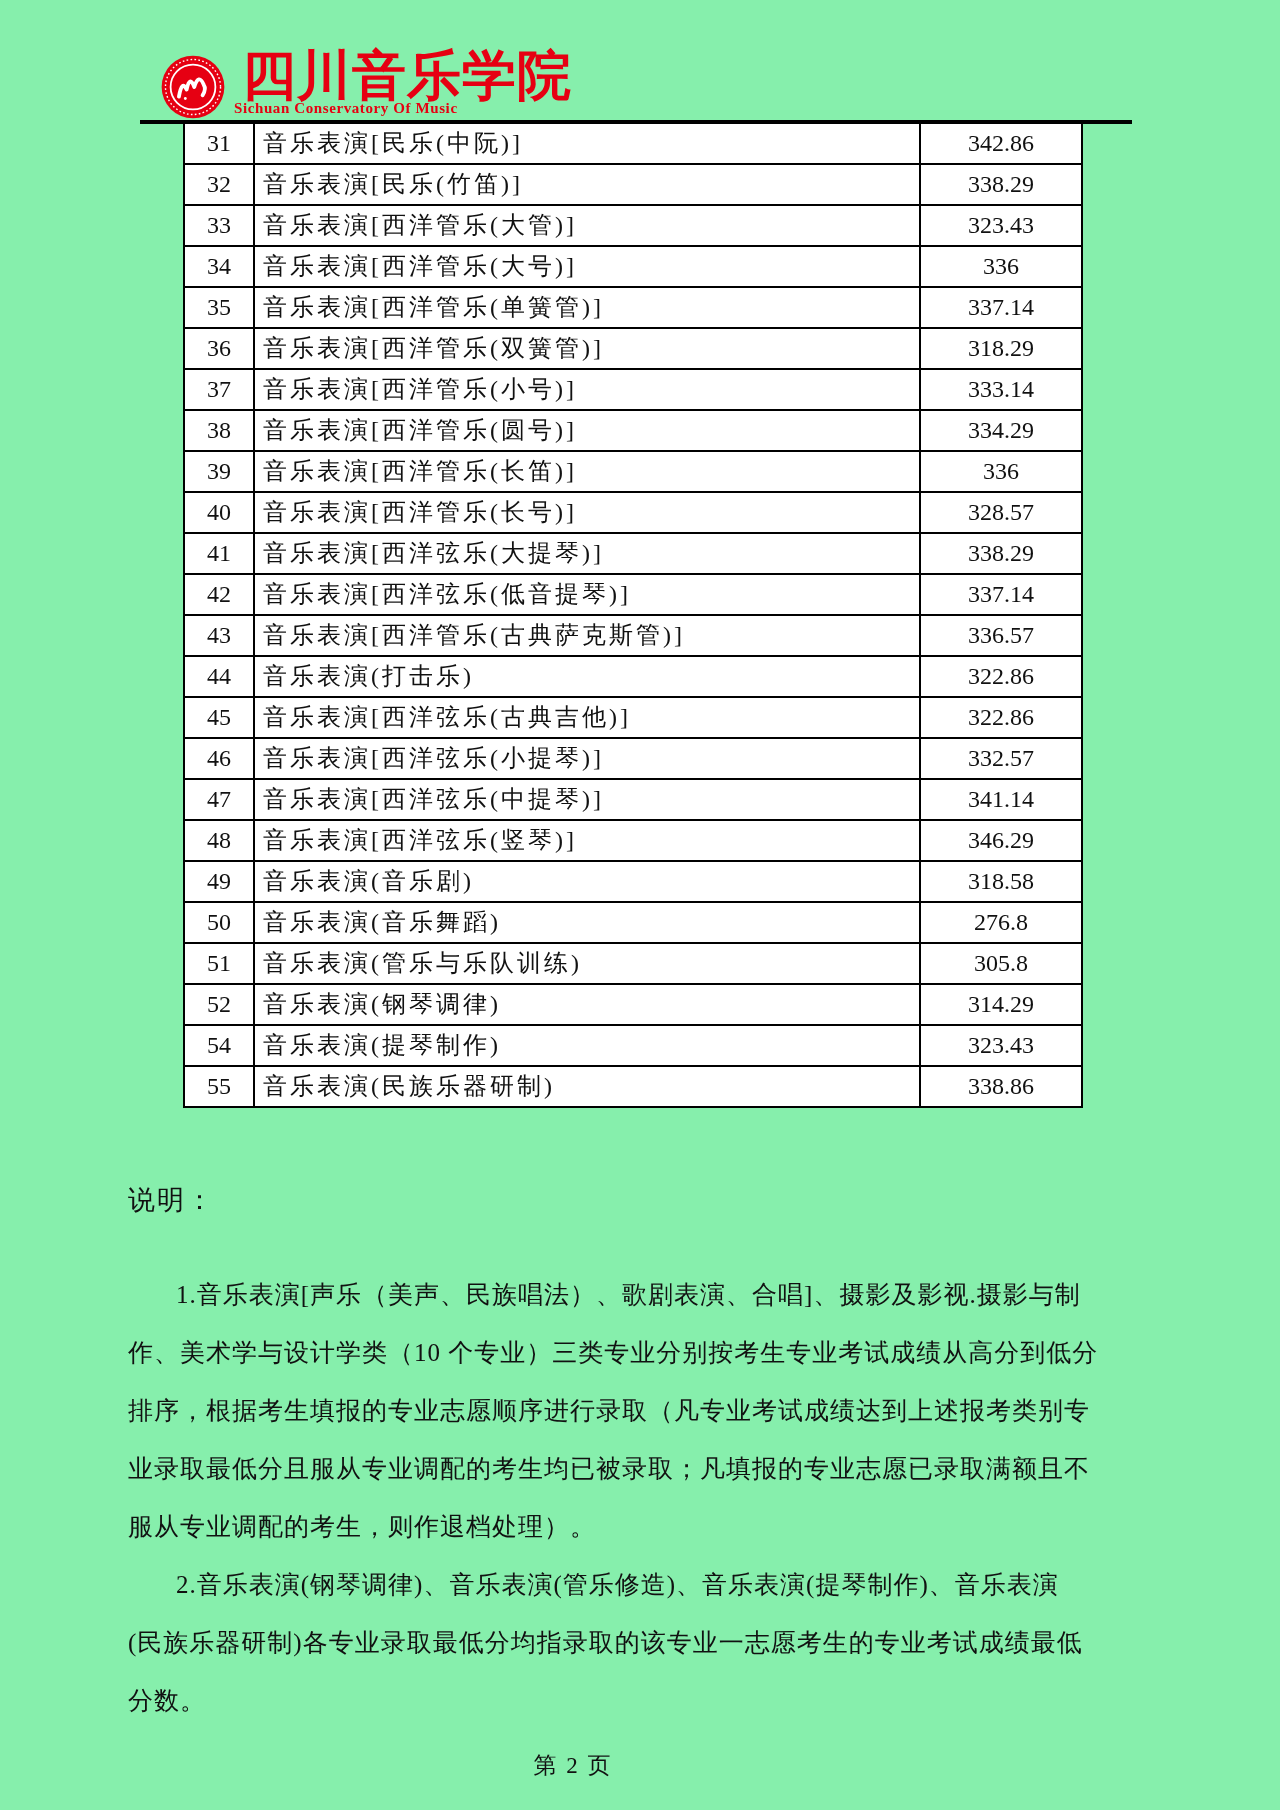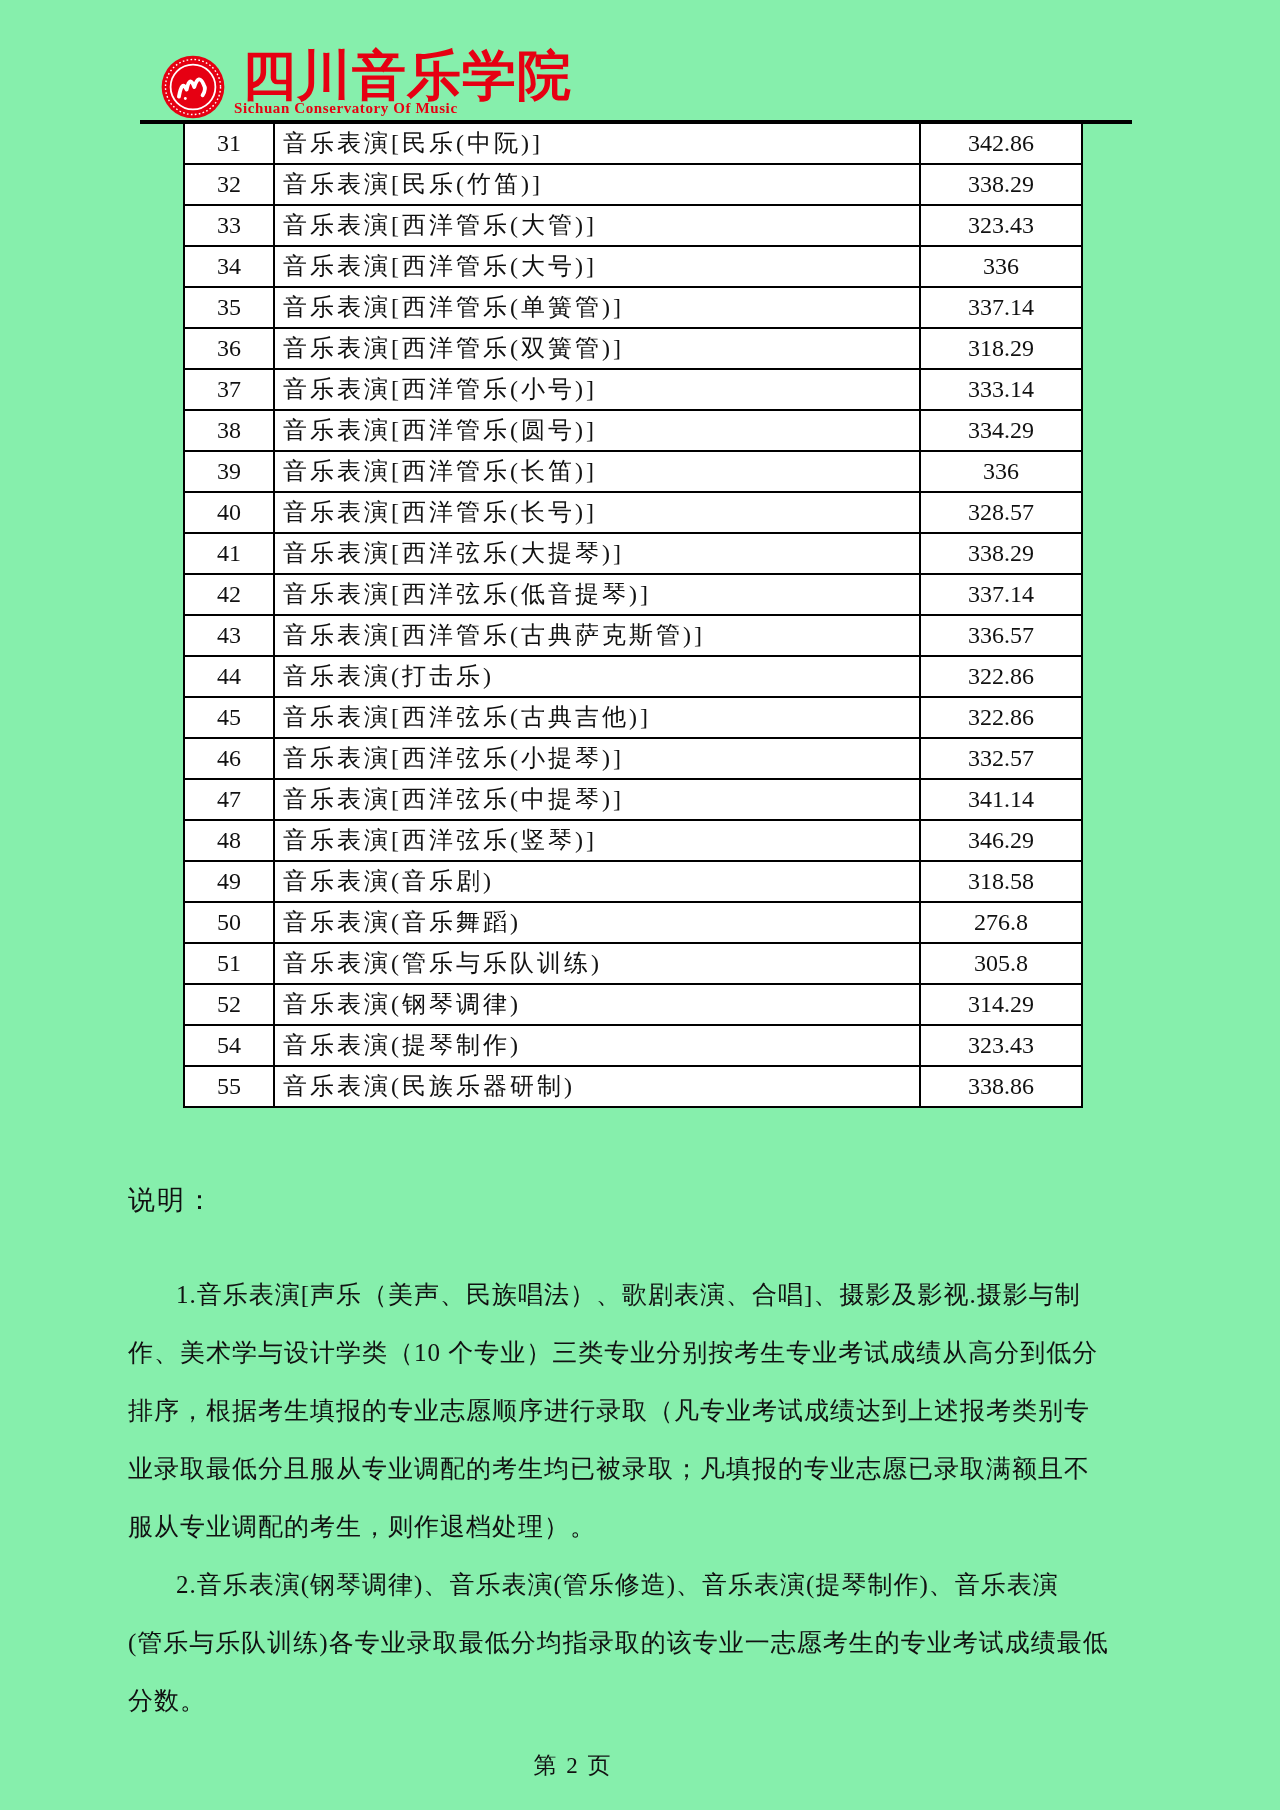--- a/index.html
+++ b/index.html
@@ -30,21 +30,21 @@
     position:absolute; left:140px; top:120px; width:992px; height:4px;
     background:var(--line);
   }
   .score-table {
     position:absolute; left:183px; top:124px; width:900px;
     border-left:2px solid var(--line); border-right:2px solid var(--line);
     background:#fff;
   }
   .t-row { display:flex; height:41px; border-bottom:2px solid var(--line); }
   .c-no {
-    width:90px; border-right:2px solid var(--line);
+    width:70px; border-right:2px solid var(--line);
     text-align:center; font-size:24px; line-height:38px;
   }
   .c-major {
     flex:1; border-right:2px solid var(--line);
     font-size:24px; letter-spacing:3px; padding-left:8px;
     line-height:38px; white-space:nowrap; overflow:hidden;
   }
   .c-score { width:160px; text-align:center; font-size:24px; line-height:38px; }
 
   
@@ -237,20 +237,20 @@
     <div class="note-line">作、美术学与设计学类（10 个专业）三类专业分别按考生专业考试成绩从高分到低分</div>
 
     <div class="note-line">排序，根据考生填报的专业志愿顺序进行录取（凡专业考试成绩达到上述报考类别专</div>
 
     <div class="note-line">业录取最低分且服从专业调配的考生均已被录取；凡填报的专业志愿已录取满额且不</div>
 
     <div class="note-line">服从专业调配的考生，则作退档处理）。</div>
 
     <div class="note-line indent">2.音乐表演(钢琴调律)、音乐表演(管乐修造)、音乐表演(提琴制作)、音乐表演</div>
 
-    <div class="note-line">(管乐与乐队训练)各专业录取最低分均指录取的该专业一志愿考生的专业考试成绩最低</div>
+    <div class="note-line">(民族乐器研制)各专业录取最低分均指录取的该专业一志愿考生的专业考试成绩最低</div>
 
     <div class="note-line">分数。</div>
   </div>
 
   <div class="footer">第 2 页</div>
 
 </div>
 
 </body></html>

